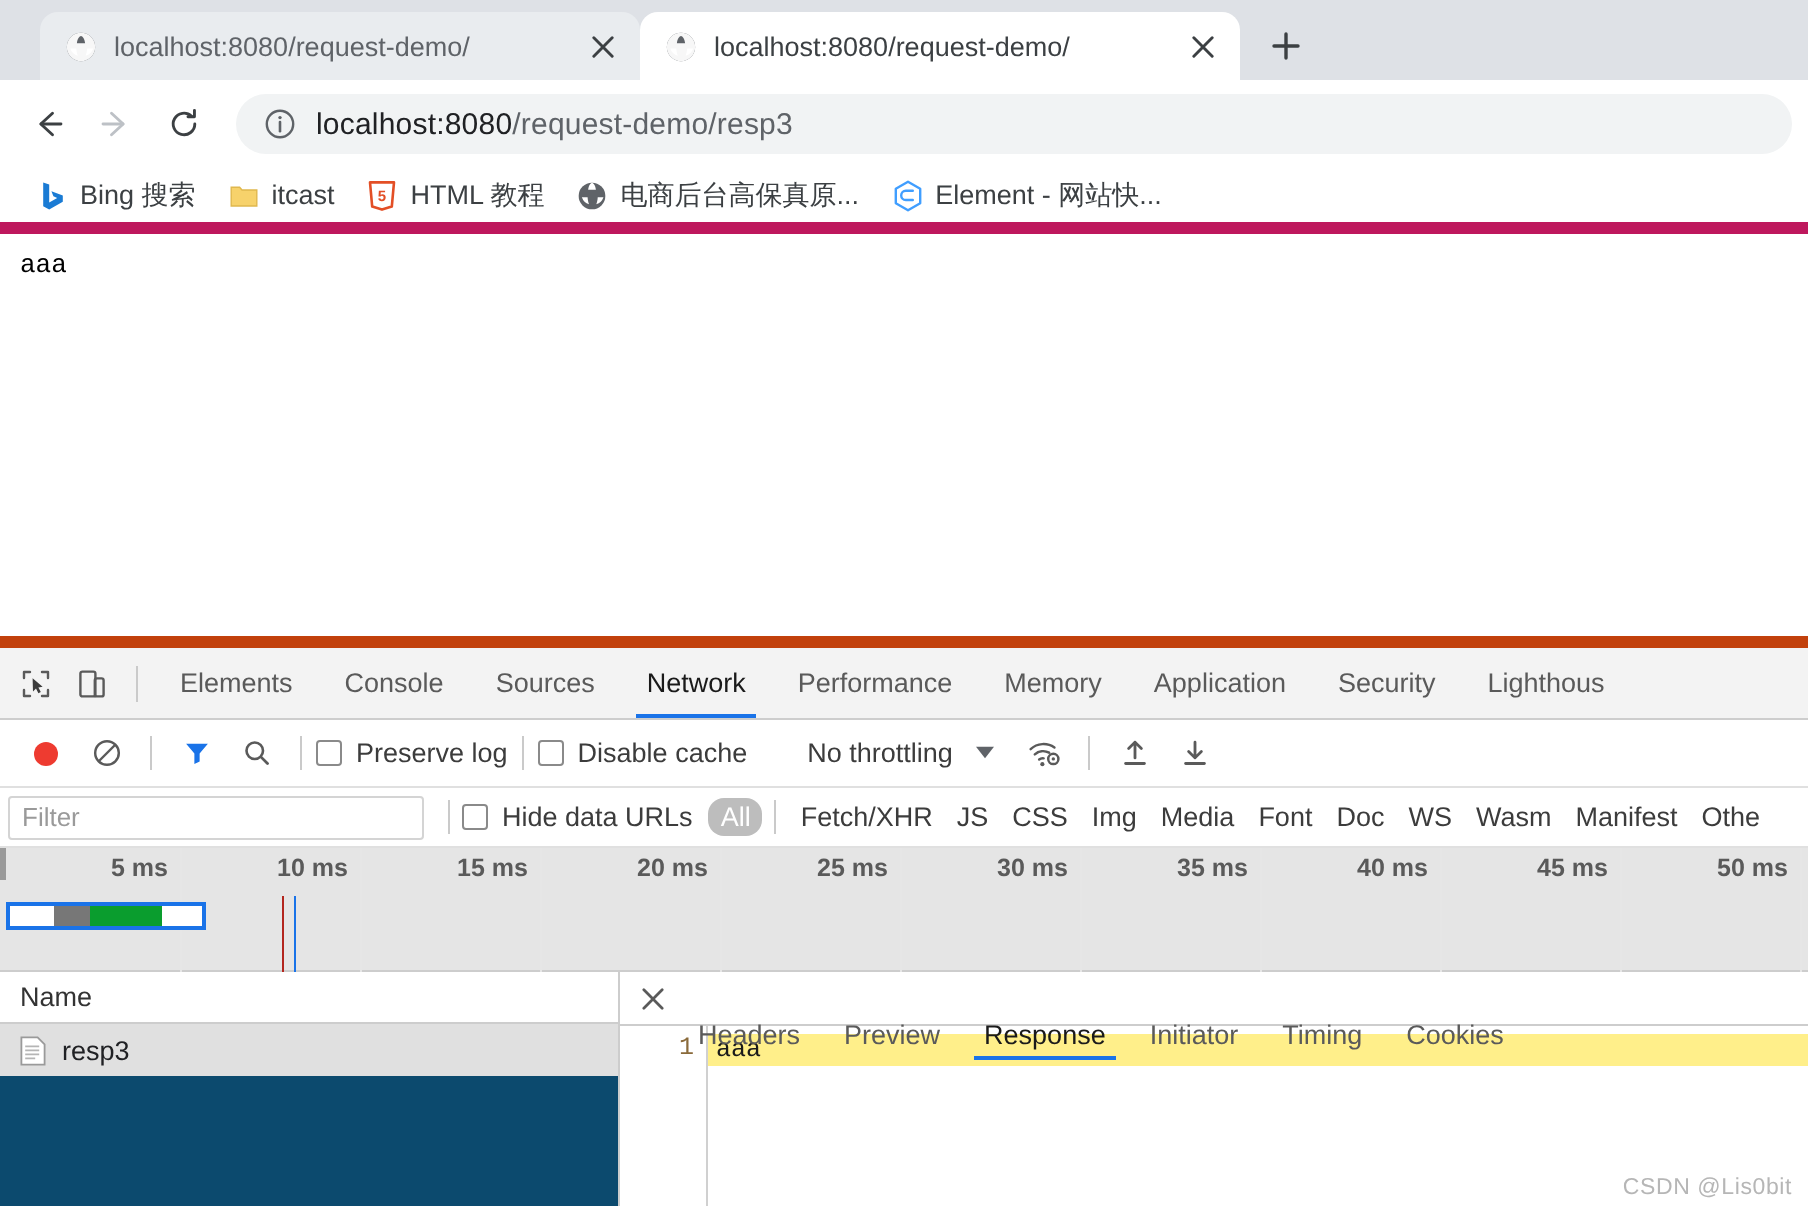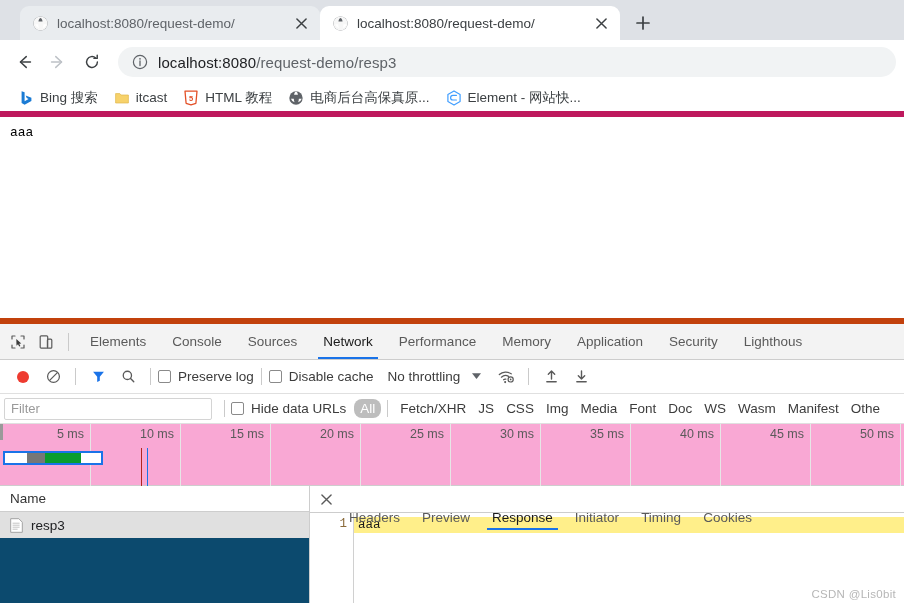--- a/index.html
+++ b/index.html
@@ -107,41 +107,41 @@
     height:34px; display:flex; align-items:center; gap:0px; padding:0 8px;
     border-bottom:1px solid #e0e0e0; background:#fff;
   }
   .nb-icon { width:30px; height:26px; display:flex; align-items:center; justify-content:center; }
   .nb-sep { width:1px; height:17px; background:#cacaca; margin:0 7px; }
   .cbrow { display:flex; align-items:center; gap:7px; font-size:13.5px; color:#3c3c3c; white-space:nowrap;}
   .cbox {
     width:13px; height:13px; border:1px solid #8a8a8a; border-radius:2px; background:#fff;
     flex:0 0 13px;
   }
-  .throttle { font-size:13.5px; color:#3c3c3c; margin-left:14px; white-space:nowrap;}
+  .throttle { font-size:13.5px; color:#3c3c3c; margin-left:30px; white-space:nowrap;}
   .caret { margin-left:12px; color:#5f6368; font-size:9px; }
 
   .dt-filterbar {
     height:30px; display:flex; align-items:center; padding:0 0 0 0;
     border-bottom:1px solid #e0e0e0; background:#fff; overflow:hidden;
   }
   .filterinput {
     width:208px; height:22px; margin:0 6px 0 4px; border:1px solid #d4d4d4;
     background:#fff; border-radius:2px; font-size:13px; color:#9a9a9a;
     display:flex; align-items:center; padding:0 6px; flex:0 0 208px;
   }
   .fb-sep { width:1px; height:17px; background:#cacaca; margin:0 6px; flex:0 0 1px;}
   .ftype {
     font-size:13.5px; color:#3c3c3c; padding:2px 6px; border-radius:8px;
     white-space:nowrap;
   }
   .ftype.sel { background:#bdbdbd; color:#fff; }
 
   
-  .overview { height:62px; position:relative; background:#f9a8d4; border-bottom:1px solid #cdcdcd; }
+  .overview { height:62px; position:relative; background:#e5e5e5; border-bottom:1px solid #cdcdcd;font-weight:bold; }
   .ov-tick {
     position:absolute; top:0; height:62px; border-left:1px solid #e6e6e6;
   }
   .ov-ticklabel {
     position:absolute; top:3px; font-size:12.5px; color:#5a5a5a; text-align:right;
     transform: translateX(-100%); padding-right:6px; white-space:nowrap;
   }
   .ov-leftbar { position:absolute; left:0; top:0; width:3px; height:16px; background:#9a9a9a; }
   .ov-reqbar {
     position:absolute; left:3px; top:27px; height:14px; width:100px;

